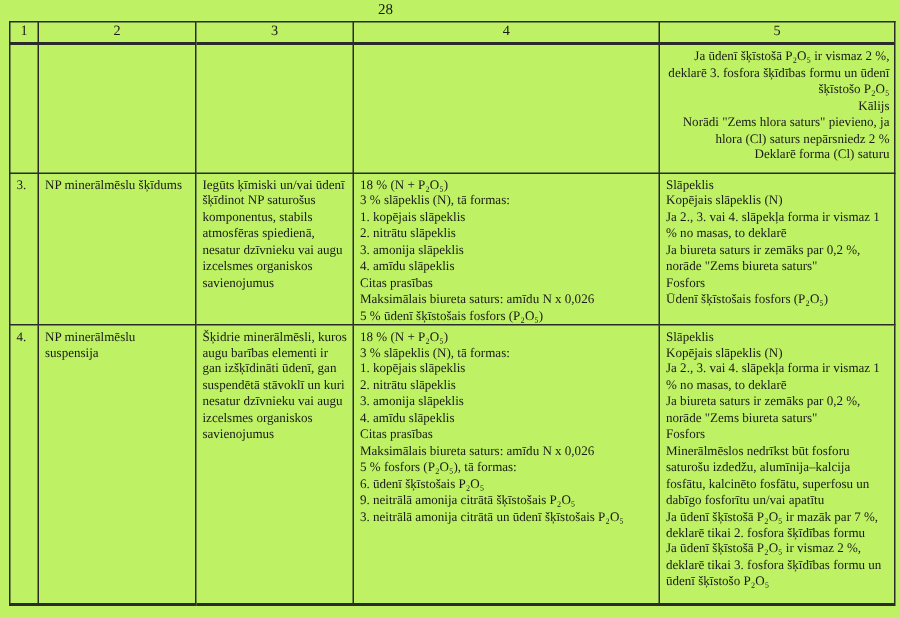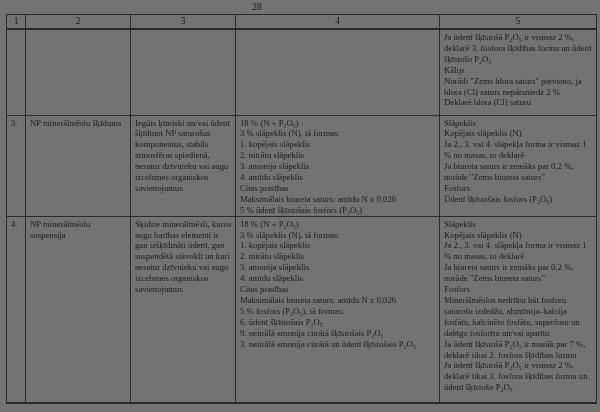--- a/index.html
+++ b/index.html
@@ -1,38 +1,38 @@
 <!DOCTYPE html>
 <html><head>
 <meta charset="utf-8">
 <style>
   html,body { margin:0; padding:0; background:#e8e8e8; }
   .page {
-    position:relative; width:600px; height:412px; background:#737373;
+    position:relative; width:600px; height:412px; background:#bef264;
     font-family:"Liberation Serif","DejaVu Serif",serif; color:#1a1a1a;
     overflow:hidden;
   }
   .pageno {
     position:absolute; top:1px; left:245px; width:24px;
     text-align:center; font-size:10px;
   }
   table { border-collapse:collapse; table-layout:fixed; }
   .hdr { position:absolute; top:14px; left:6px; width:590px; }
   .hdr td {
     border:1px solid #2b2b2b; border-bottom-width:2px;
     text-align:center; font-size:9.5px; height:12px; padding:0 0 1px 0;
   }
   .bodytbl { position:absolute; top:30px; left:6px; width:590px; }
   .bodytbl td {
     border:1px solid #2b2b2b; vertical-align:top;
     padding:2px 3px 0 4px; font-size:8.7px; line-height:10.9px;
   }
   .bodytbl tr.rA td { border-top:none; }
   .bodytbl tr.r4 td { border-bottom:2px solid #2b2b2b; }
-  .rA { height:85px; }
+  .rA { height:85px;text-align:right; }
   .r3 { height:100px; }
   .r4 { height:187px; }
   .ln { margin:0; }
   .b  { font-weight:normal; }
 </style>
 </head>
 <body>
 
 <div class="page">
 
@@ -75,21 +75,21 @@
         <div>
           
         </div>
       </td>
       <td>
         <div>
 
         <div class="ln">Ja ūdenī šķīstošā P₂O₅ ir vismaz 2 %, deklarē 3. fosfora šķīdības formu un ūdenī šķīstošo P₂O₅</div>
               <div class="ln b">Kālijs</div>
               <div class="ln">Norādi "Zems hlora saturs" pievieno, ja hlora (Cl) saturs nepārsniedz 2 %</div>
-              <div class="ln">Deklarē hlora (Cl) saturu</div>
+              <div class="ln">Deklarē forma (Cl) saturu</div>
             </div>
       </td>
     </tr>
 
     <tr class="r3">
       <td>3.</td>
       <td>NP minerālmēslu šķīdums</td>
       <td>Iegūts ķīmiski un/vai ūdenī šķīdinot NP saturošus komponentus, stabils atmosfēras spiedienā, nesatur dzīvnieku vai augu izcelsmes organiskos savienojumus</td>
       <td>
         <div>

